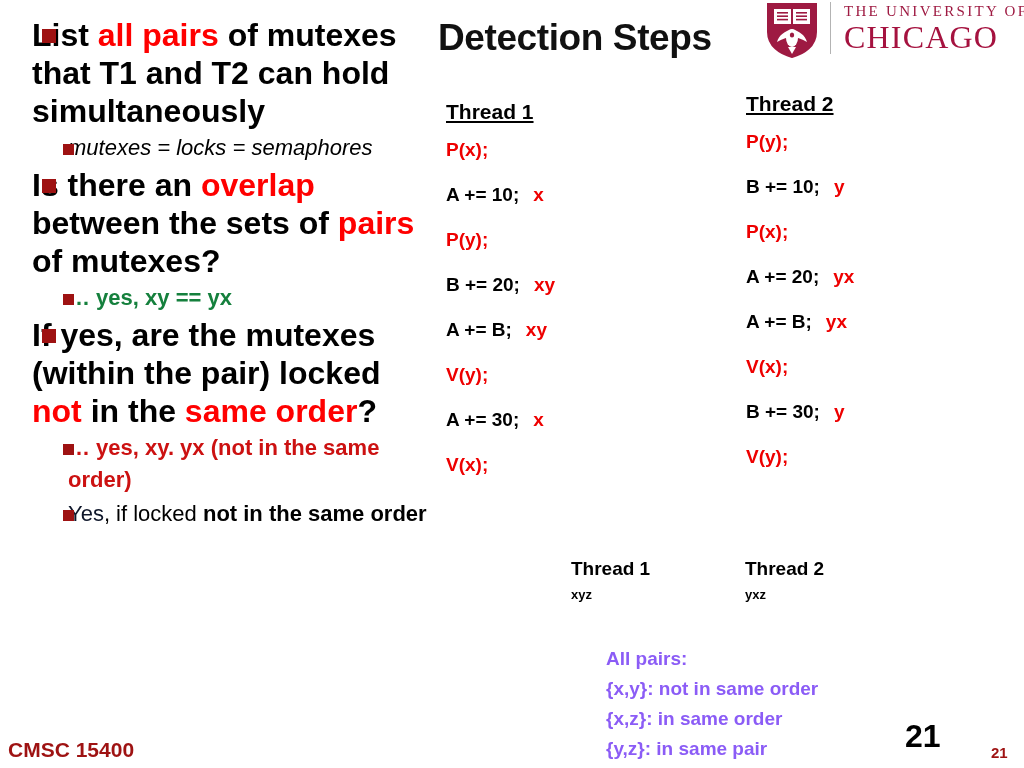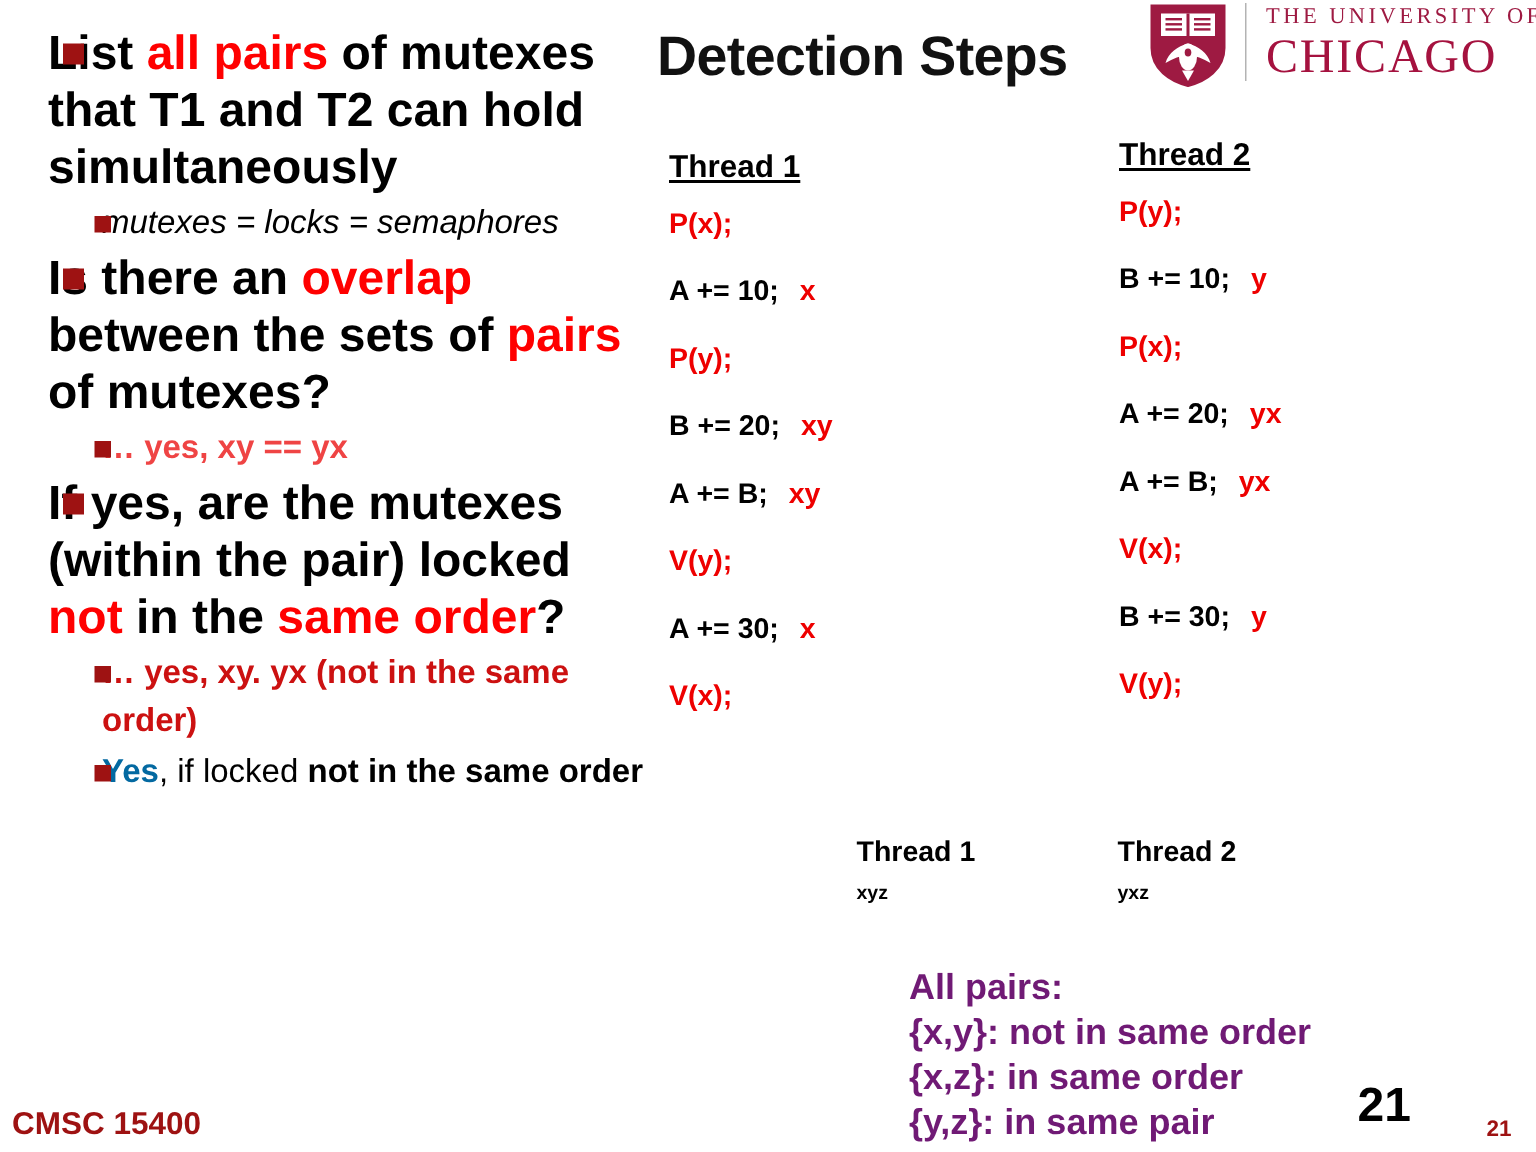--- a/index.html
+++ b/index.html
@@ -148,24 +148,24 @@
   #summary-threads .col.first { width: 174px; }
   #summary-threads .hdr {
     font-size: 19px; font-weight: bold; line-height: 25px; color: #000;
   }
   #summary-threads .val {
     font-size: 13px; font-weight: bold; line-height: 28px; color: #000;
   }
 
   #all-pairs { position: absolute; left: 606px; top: 644px; }
   #all-pairs div {
-    font-size: 24px;
+    font-size: 19px;
     font-weight: bold;
     line-height: 30px;
-    color: #701a75;
+    color: #8b5cf6;
     white-space: nowrap;
   }
 
   
   #page-number-big {
     position: absolute;
     left: 905px;
     top: 718px;
     font-size: 32px;
     font-weight: bold;
@@ -188,24 +188,24 @@
     color: #9e1212;
   }
 </style>
 </head>
 <body>
 
 <div id="bullet-column">
     <div class="bullet-l1"><span class="marker"></span><span><span style="color: rgb(0, 0, 0); font-weight: bold;">List </span><span style="color: rgb(255, 0, 0); font-weight: bold;">all pairs</span><span style="color: rgb(0, 0, 0); font-weight: bold;"> of mutexes that T1 and T2 can hold simultaneously</span></span></div>
     <div class="bullet-l2"><span class="marker"></span><span><span style="color: rgb(0, 0, 0); font-weight: normal; font-style: italic;">mutexes = locks = semaphores</span></span></div>
     <div class="bullet-l1"><span class="marker"></span><span><span style="color: rgb(0, 0, 0); font-weight: bold;">Is there an </span><span style="color: rgb(255, 0, 0); font-weight: bold;">overlap</span><span style="color: rgb(0, 0, 0); font-weight: bold;"> between the sets of </span><span style="color: rgb(255, 0, 0); font-weight: bold;">pairs</span><span style="color: rgb(0, 0, 0); font-weight: bold;"> of mutexes?</span></span></div>
-    <div class="bullet-l2"><span class="marker"></span><span><span style="color: #ef4444; font-weight: bold;">… yes, xy == yx</span></span></div>
+    <div class="bullet-l2"><span class="marker"></span><span><span style="color: #15803d; font-weight: bold;">… yes, xy == yx</span></span></div>
     <div class="bullet-l1"><span class="marker"></span><span><span style="color: rgb(0, 0, 0); font-weight: bold;">If yes, are the mutexes (within the pair) locked </span><span style="color: rgb(255, 0, 0); font-weight: bold;">not</span><span style="color: rgb(0, 0, 0); font-weight: bold;"> in the </span><span style="color: rgb(255, 0, 0); font-weight: bold;">same order</span><span style="color: rgb(0, 0, 0); font-weight: bold;">?</span></span></div>
     <div class="bullet-l2"><span class="marker"></span><span><span style="color: rgb(204, 17, 17); font-weight: bold;">… yes, xy.  yx (not in the same order)</span></span></div>
-    <div class="bullet-l2"><span class="marker"></span><span><span style="color: #0369a1; font-weight: bold;">Yes</span><span style="color: rgb(0, 0, 0); font-weight: normal;">, if locked </span><span style="color: rgb(0, 0, 0); font-weight: bold;">not in the same order</span></span></div>
+    <div class="bullet-l2"><span class="marker"></span><span><span style="color: #0f172a; font-weight: normal;">Yes</span><span style="color: rgb(0, 0, 0); font-weight: normal;">, if locked </span><span style="color: rgb(0, 0, 0); font-weight: bold;">not in the same order</span></span></div>
   </div>
 
 <div id="slide-title">Detection Steps</div>
 
 <div id="uchicago-logo">
   <div class="shield-wrap">
     <svg width="52" height="56" viewBox="0 0 52 56" xmlns="http://www.w3.org/2000/svg">
       <path d="M2 2 H50 V30 C50 44 38 52 26 55 C14 52 2 44 2 30 Z" fill="#9e1a42" stroke="#9e1a42" stroke-width="2"></path>
 
       <rect x="8" y="7" width="36" height="15" fill="#ffffff"></rect>

